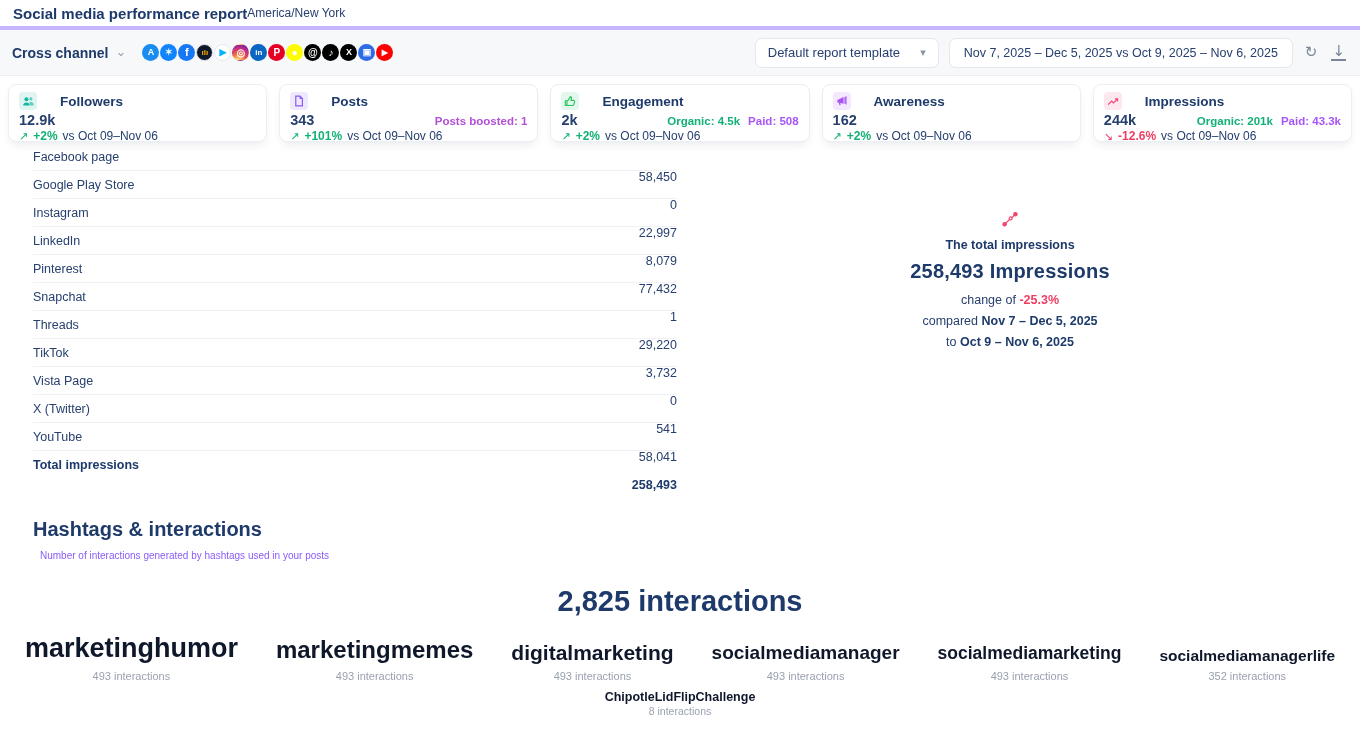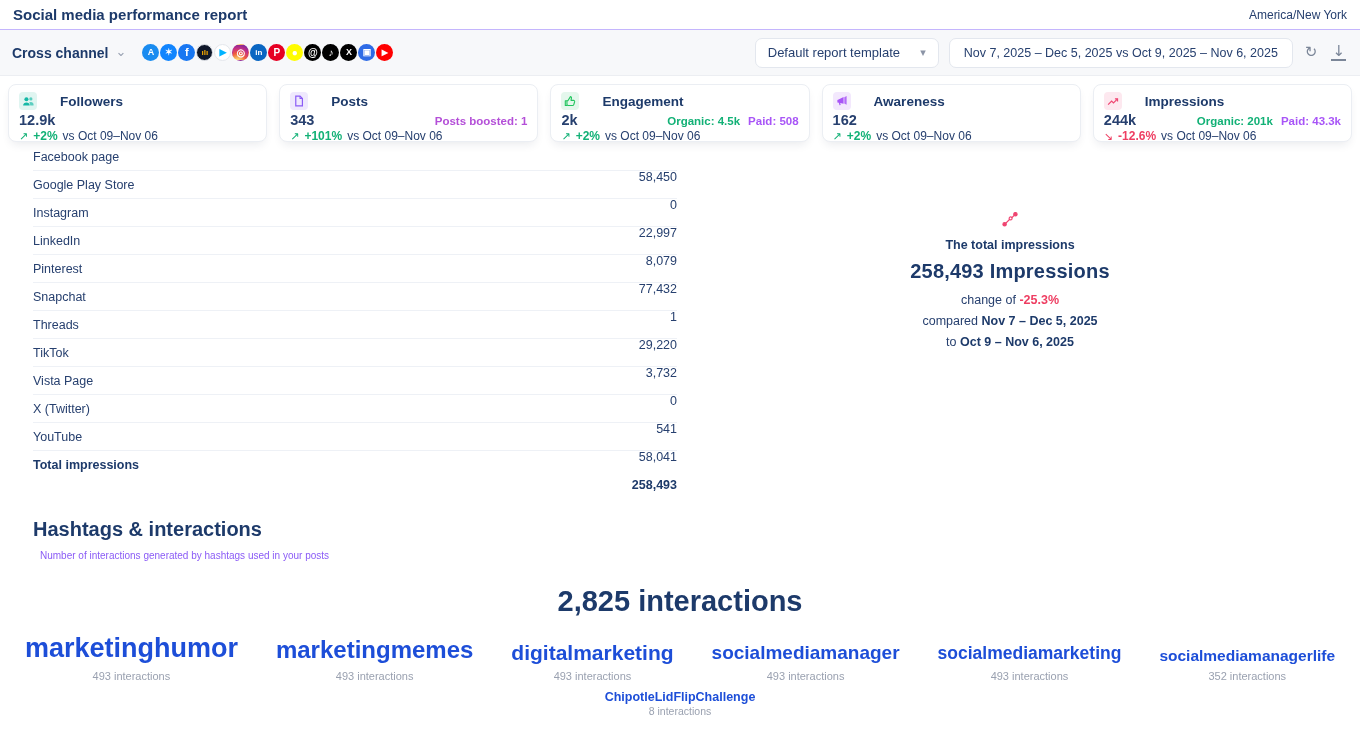--- a/index.html
+++ b/index.html
@@ -1,22 +1,22 @@
 <!DOCTYPE html>
 <html><head>
 <meta charset="utf-8">
 <style>
   * { margin:0; padding:0; box-sizing:border-box; }
   html,body { width:1360px; height:740px; overflow:hidden; background:#fff;
     font-family:"Liberation Sans", sans-serif; color:#1d3a6a; }
   .page { position:relative; width:1360px; height:740px; }
 
   
-  .header { height:30px; display:flex; align-items:center; justify-content:space-between;
-    padding:12px 13px; background:#fff; border-bottom:1px solid #c4b5fd; }
+  .header { height:30px; display:flex; align-items:center; 
+    padding:12px 13px; background:#fff; border-bottom:4px solid #c4b5fd; }
   .header .title { font-size:15px; font-weight:600; color:#1d3a6a; }
   .header .tz { font-size:12px; color:#27406f; }
 
   
   .toolbar { height:46px; background:#f7f8fa; border-bottom:1px solid #eceef2;
     display:flex; align-items:center; justify-content:space-between; padding:0 12px; }
   .tb-left { display:flex; align-items:center; }
   .channel-select { display:flex; align-items:center; gap:7px; cursor:pointer; }
   .channel-select .lbl { font-size:14px; font-weight:600; color:#1d3a6a; }
   .channel-select .chev { font-size:13px; color:#97a0b1; margin-top:-3px; }
@@ -76,21 +76,21 @@
   .summary .s-change { color:#ee3e62; font-weight:700; }
   .summary b { font-weight:700; color:#1d3a6a; }
 
   
   .hashtags { position:absolute; top:518px; left:0; right:0; }
   .h-title { font-size:20px; font-weight:700; color:#1d3a6a; margin-left:33px; }
   .h-sub { font-size:10px; color:#8b5cf6; margin-left:40px; margin-top:9px; }
   .h-total { text-align:center; font-size:29px; font-weight:700; color:#1d3a6a; margin-top:24px; }
   .cloud { display:flex; justify-content:center; align-items:flex-end; gap:38px; margin-top:16px; }
   .cloud-item { text-align:center; }
-  .cloud-tag { font-weight:700; color:#1d4ed8; line-height:1.1; cursor:pointer; }
+  .cloud-tag { font-weight:700; color:#0f172a; line-height:1.1; cursor:pointer; }
   .cloud-count { font-size:11px; color:#9aa1b0; margin-top:6px; }
   .cloud-extra { text-align:center; margin-top:9px; }
   .cloud-extra .cloud-tag { font-size:12.5px; }
   .cloud-extra .cloud-count { font-size:10.5px; margin-top:1px; }
 </style>
 </head>
 <body>
 
 <div class="page">
 

